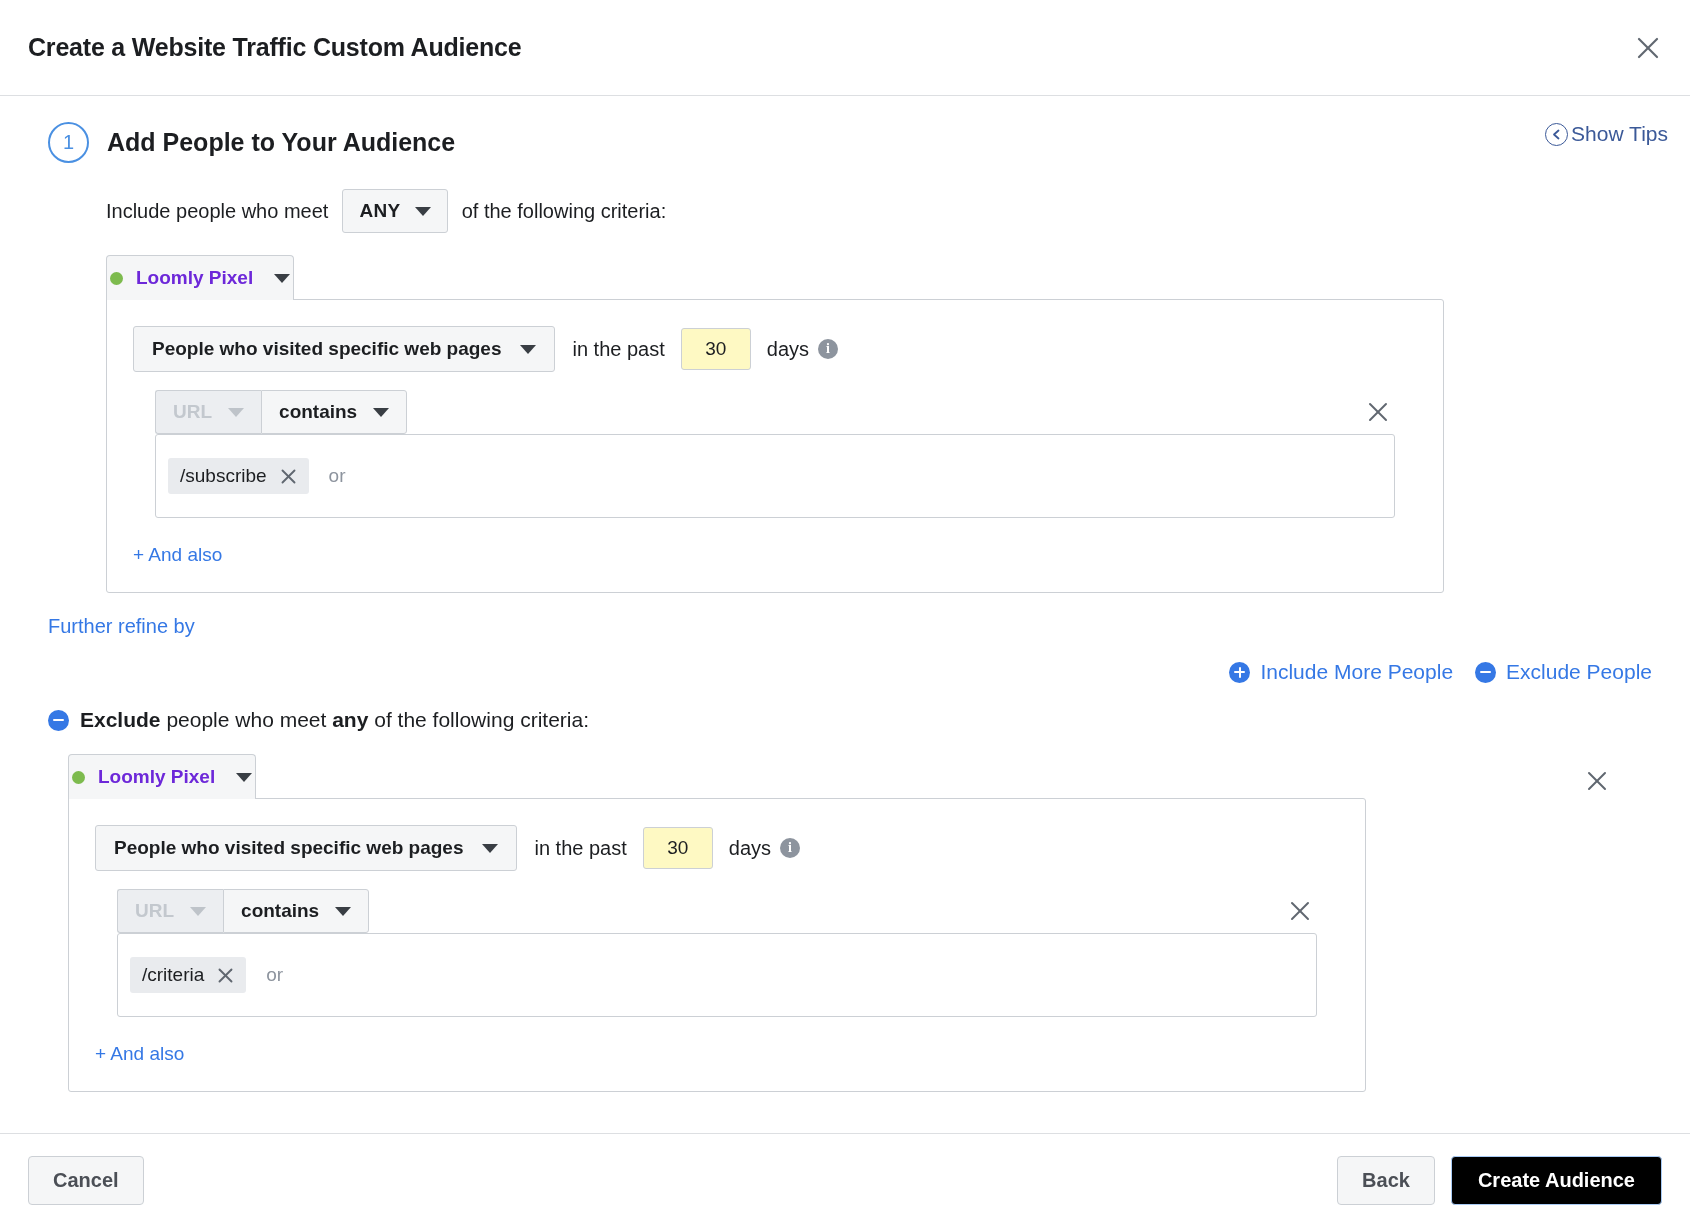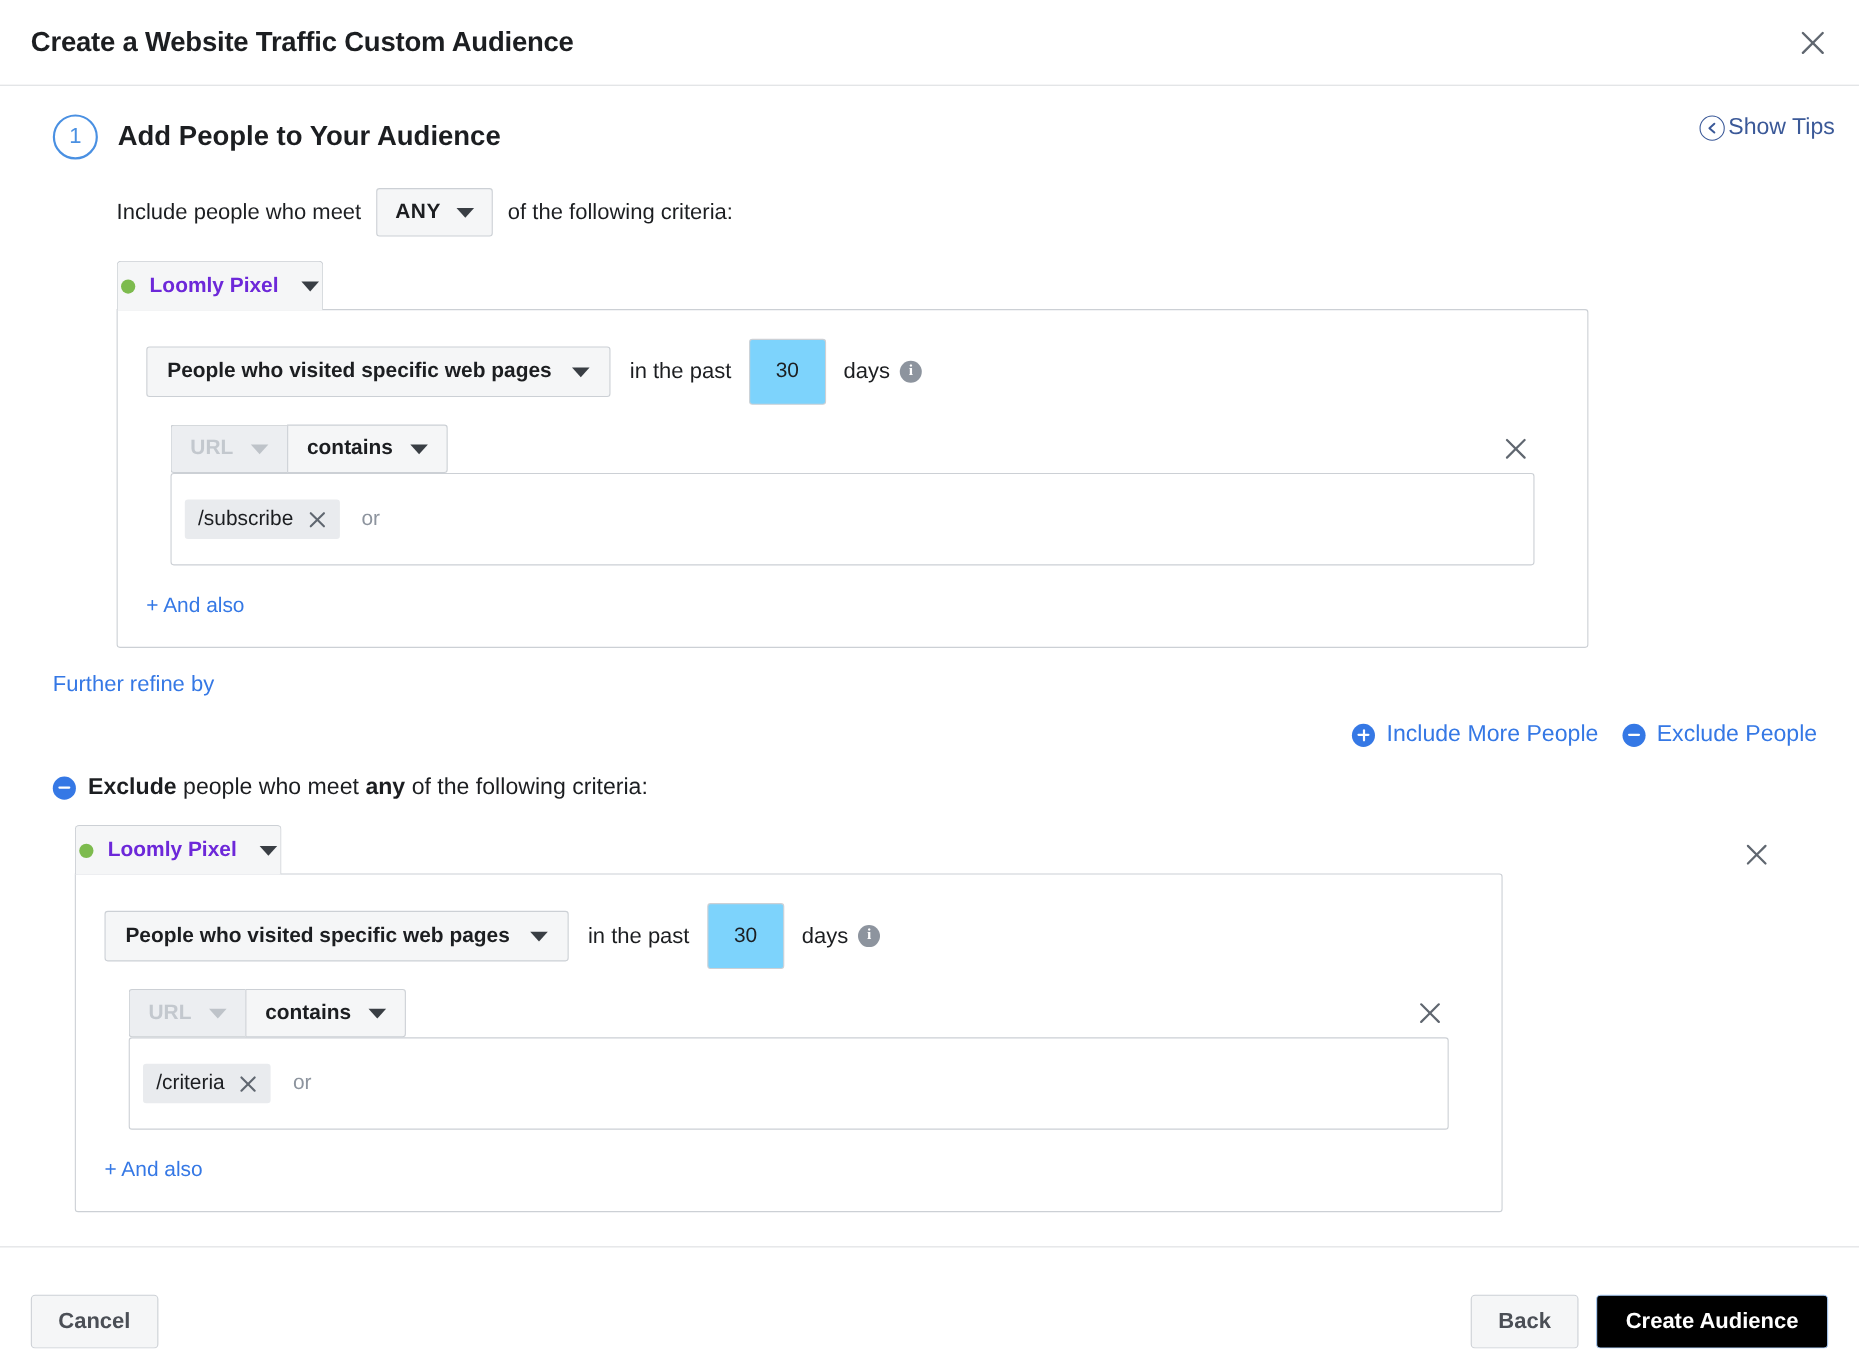--- a/index.html
+++ b/index.html
@@ -8,21 +8,21 @@
     width:1690px; height:1226px;
     background:#ffffff;
     font-family:"Liberation Sans", sans-serif;
     color:#1c1e21;
     overflow:hidden;
     position:relative;
   }
 
   
   .dialog-header{
-    height:78px;
+    height:96px;
     border-bottom:1px solid #dddfe2;
     display:flex; align-items:center;
     padding:0 28px;
     position:relative;
   }
   .dialog-title{
     font-size:25px; font-weight:bold; color:#1c1e21;
     letter-spacing:-0.2px;
   }
   .close-btn{
@@ -107,22 +107,22 @@
   }
 
   .rule-row{
     display:flex;align-items:center;
     padding:26px 0 0 26px;
     font-size:20px;color:#1c1e21;
   }
   .dd-event{ padding:11px 18px; gap:18px; }
   .in-the-past{ margin:0 16px 0 18px; white-space:nowrap;}
   .days-input{
-    width:70px;height:60px;
-    border:1px solid #ccd0d5;border-radius:3px;background:#7dd3fc;
+    width:70px;height:42px;
+    border:1px solid #ccd0d5;border-radius:3px;background:#fef9c3;
     font-size:19px;color:#1c1e21;
     text-align:center;
     font-family:"Liberation Sans",sans-serif;
     padding:0;
   }
   .days-label{ margin-left:16px; margin-right:9px;}
   .info-ico{
     width:20px;height:20px;border-radius:50%;background:#8d949e;
     color:#fff;font-size:14px;font-weight:bold;
     display:inline-flex;align-items:center;justify-content:center;
@@ -209,21 +209,21 @@
   .excl-remove{
     position:absolute; right:48px; top:10px;
     width:34px;height:34px;display:flex;align-items:center;justify-content:center;cursor:pointer;
   }
 
   
   .dialog-footer{
     position:absolute;left:0;bottom:0;width:1690px;height:93px;
     border-top:1px solid #dddfe2;
     background:#fff;
-    display:flex;align-items:flex-end;justify-content:space-between;
+    display:flex;align-items:center;justify-content:space-between;
     padding:0 28px;
   }
   .btn{
     border-radius:4px;border:1px solid #ccd0d5;
     background:#f5f6f7;color:#4b4f56;
     font-size:20px;font-weight:bold;
     padding:12px 24px;cursor:pointer;
     font-family:"Liberation Sans",sans-serif;
   }
   .footer-right{ display:flex;align-items:center;gap:16px;}

